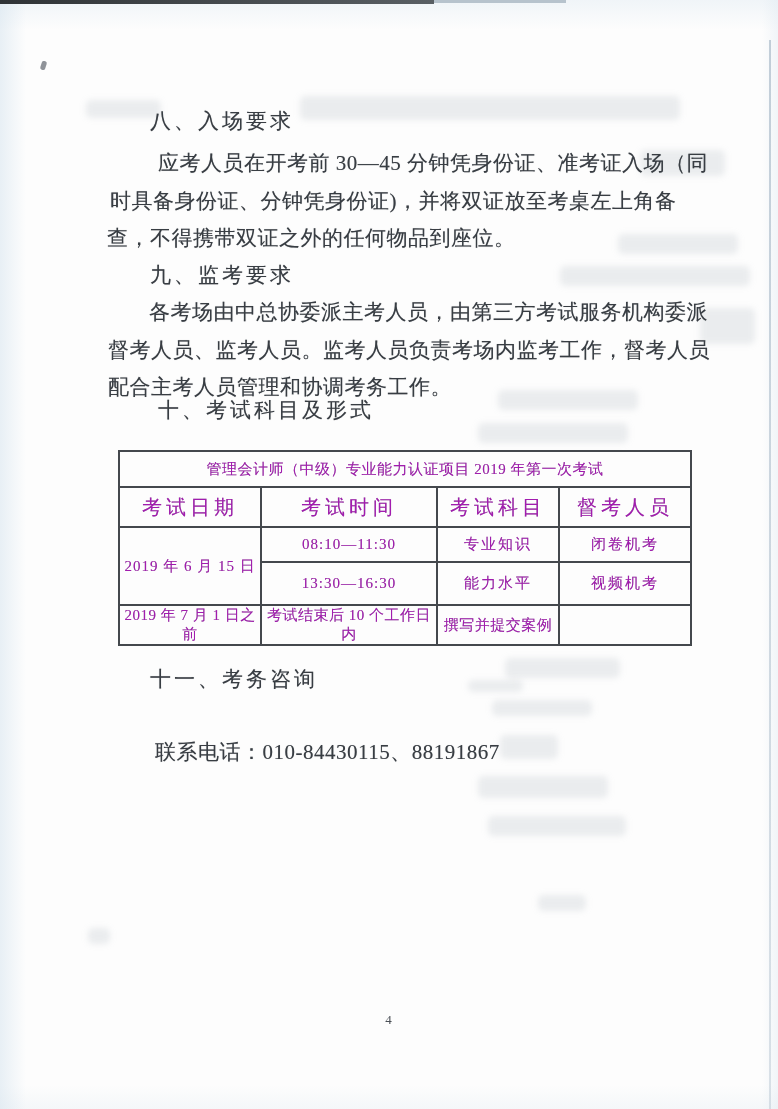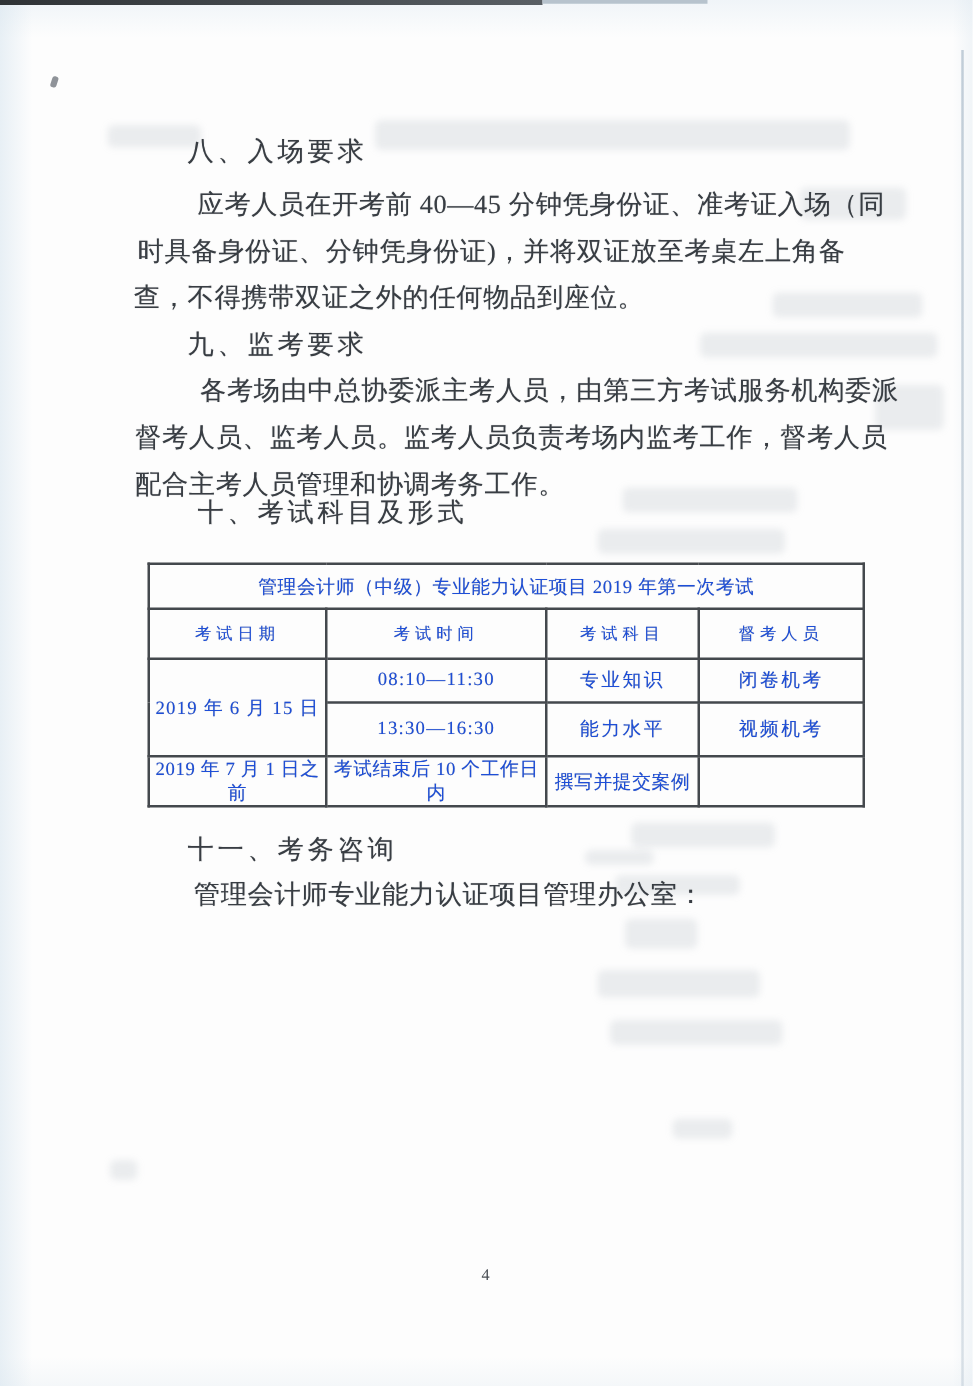--- a/index.html
+++ b/index.html
@@ -24,25 +24,25 @@
   .speck{position:absolute;left:41px;top:61px;width:5px;height:9px;border-radius:2px;
     background:rgba(70,76,86,.6);transform:rotate(18deg);}
   .smudge{position:absolute;background:rgba(138,148,162,.16);filter:blur(3px);border-radius:5px;}
   
   .line{position:absolute;white-space:nowrap;font-size:21px;line-height:25px;
     letter-spacing:.5px;text-shadow:0 0 .7px rgba(56,61,67,.45);}
   .heading{letter-spacing:3px;}
   
   .exam-table{position:absolute;left:118px;top:450px;width:572px;
     border-collapse:collapse;table-layout:fixed;
-    font-family:"Liberation Serif","DejaVu Serif",serif;color:#1d4ed8;}
+    font-family:"Liberation Serif","DejaVu Serif",serif;color:#a21caf;}
   .exam-table td{border:2px solid #44484d;text-align:center;vertical-align:middle;
     font-size:15px;padding:0;overflow:hidden;text-shadow:0 0 .6px rgba(56,61,67,.4);}
   .r-title td{height:34px;font-size:15px;letter-spacing:.5px;}
-  .r-head td{height:38px;font-size:13px;letter-spacing:4px;}
+  .r-head td{height:38px;font-size:20px;letter-spacing:4px;}
   .r1 td{height:33px;}
   .r2 td{height:41px;}
   .r3 td{height:36px;letter-spacing:.5px;}
   .cell-time{font-size:15px;letter-spacing:1px;}
   .cell-zh{letter-spacing:2px;}
   .page-num{position:absolute;left:0;top:1012px;width:778px;text-align:center;
     font-size:13px;color:#4a4f55;letter-spacing:1px;}
 </style>
 </head>
 <body>
@@ -65,26 +65,26 @@
   <div class="smudge" style="left:505px;top:658px;width:115px;height:20px"></div>
   <div class="smudge" style="left:468px;top:680px;width:55px;height:12px"></div>
   <div class="smudge" style="left:492px;top:700px;width:100px;height:16px"></div>
   <div class="smudge" style="left:500px;top:735px;width:58px;height:24px"></div>
   <div class="smudge" style="left:478px;top:776px;width:130px;height:22px"></div>
   <div class="smudge" style="left:488px;top:816px;width:138px;height:20px"></div>
   <div class="smudge" style="left:538px;top:895px;width:48px;height:16px"></div>
   <div class="smudge" style="left:88px;top:928px;width:22px;height:16px"></div>
 
   <div class="line heading" style="left:150px;top:109px">八、入场要求</div>
-  <div class="line" style="left:158px;top:151px">应考人员在开考前 40—45 分钟凭身份证、准考证入场（同</div>
+  <div class="line" style="left:158px;top:151px">应考人员在开考前 30—45 分钟凭身份证、准考证入场（同</div>
   <div class="line" style="left:110px;top:189px">时具备身份证、分钟凭身份证)，并将双证放至考桌左上角备</div>
   <div class="line heading" style="left:150px;top:263px">九、监考要求</div>
 
   <div class="line" style="left:107px;top:226px">查，不得携带双证之外的任何物品到座位。</div>
-  <div class="line" style="left:160px;top:300px">各考场由中总协委派主考人员，由第三方考试服务机构委派</div>
+  <div class="line" style="left:149px;top:300px">各考场由中总协委派主考人员，由第三方考试服务机构委派</div>
   <div class="line" style="left:108px;top:338px">督考人员、监考人员。监考人员负责考场内监考工作，督考人员</div>
   <div class="line" style="left:108px;top:375px">配合主考人员管理和协调考务工作。</div>
 
   <div class="line heading" style="left:158px;top:398px">十、考试科目及形式</div>
 
   <table class="exam-table">
     <colgroup>
       <col style="width:142px">
         <col style="width:176px">
         <col style="width:122px">
@@ -114,17 +114,17 @@
     <tr class="r3">
       <td>2019 年 7 月 1 日之前</td>
       <td>考试结束后 10 个工作日内</td>
       <td>撰写并提交案例</td>
       <td></td>
     </tr>
   </tbody>
     </table>
 
   <div class="line heading" style="left:150px;top:667px">十一、考务咨询</div>
-  <div class="line" style="left:155px;top:703px">管理会计师专业能力认证项目管理办公室：</div>
+  <div class="line" style="left:155px;top:740px">联系电话：010-84430115、88191867</div>
 
   <div class="page-num">4</div>
 
 </div>
 
 </body></html>

